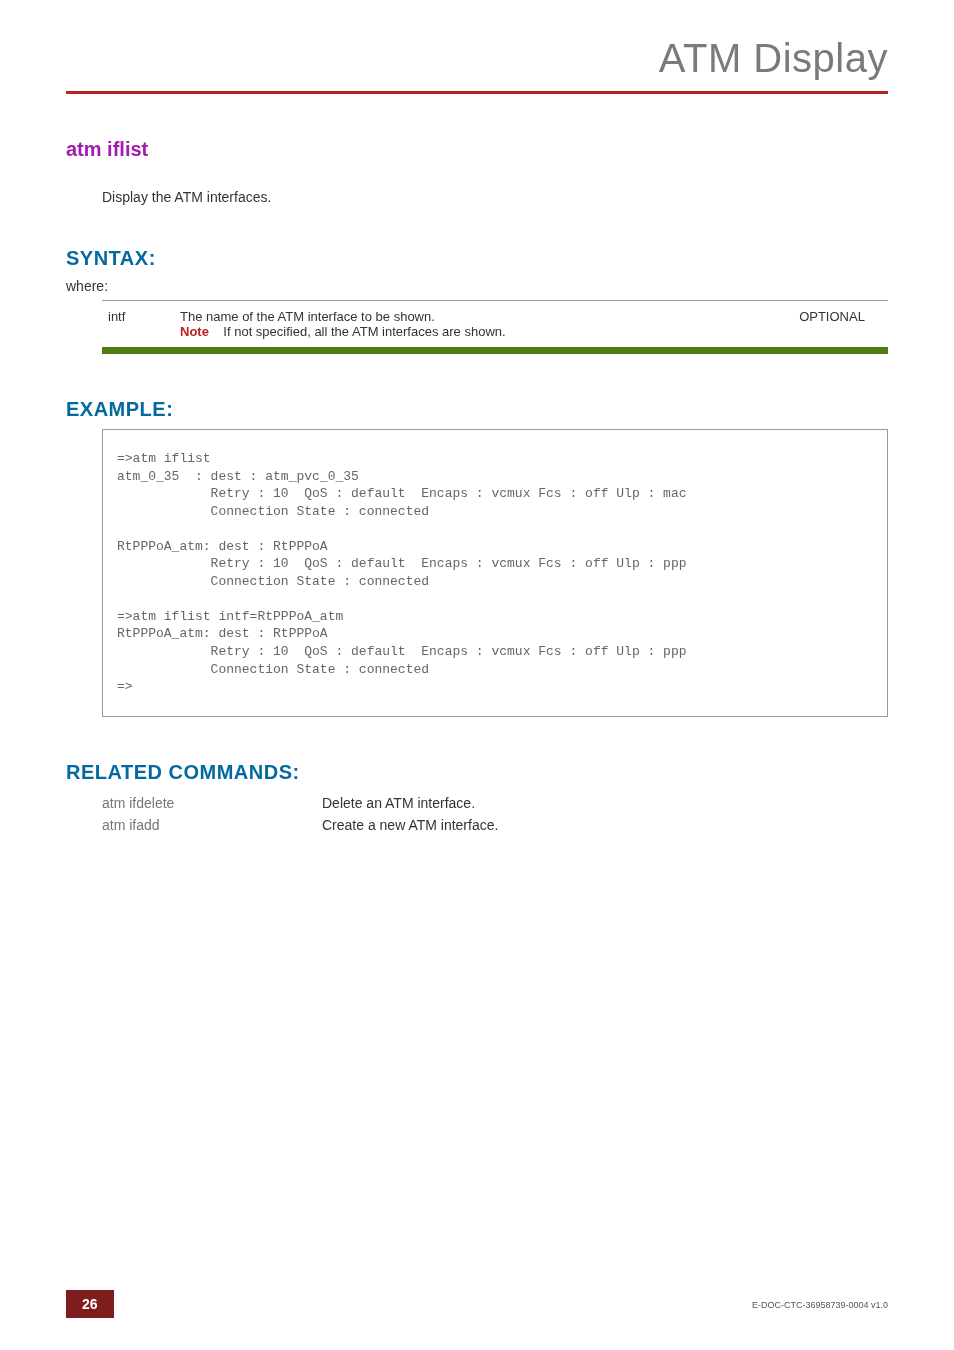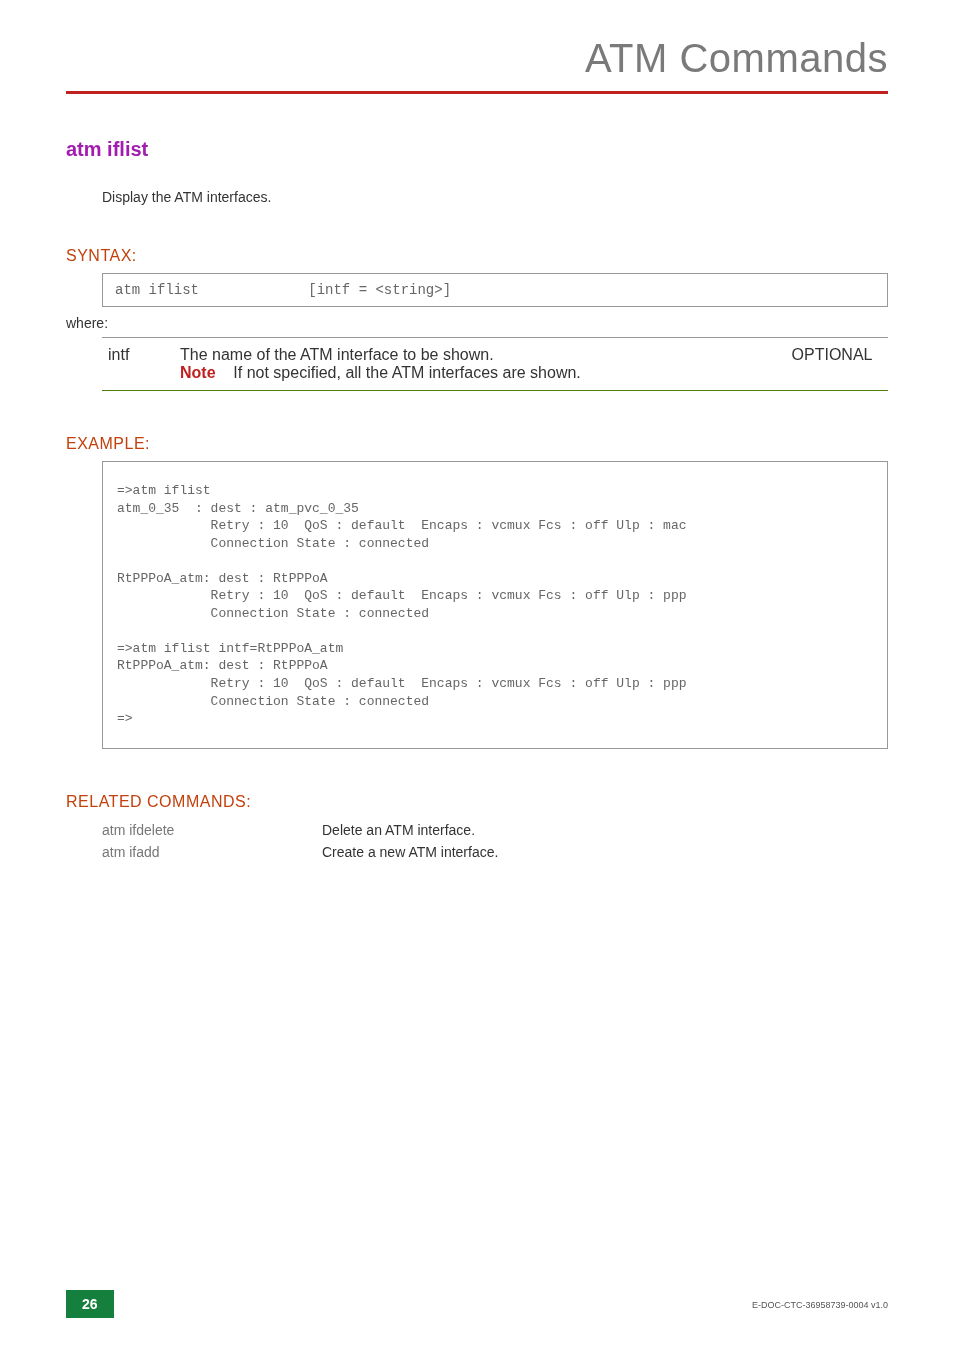--- a/index.html
+++ b/index.html
@@ -37,23 +37,23 @@
     font-weight: bold;
     color: #a21caf;
     margin: 0 0 28px 0;
   }
   .intro {
     font-size: 14px;
     color: #333;
     margin: 0 0 42px 36px;
   }
   .section-label {
-    font-size: 16px;
-    font-weight: normal;
-    color: #c2410c;
+    font-size: 20px;
+    font-weight: bold;
+    color: #0369a1;
     letter-spacing: 0.5px;
     margin: 0 0 8px 0;
   }
   .syntax-box {
     border: 1px solid #999;
     padding: 8px 12px;
     margin: 0 0 8px 36px;
     font-family: "Courier New", monospace;
     font-size: 14px;
     color: #666;
@@ -64,23 +64,23 @@
     color: #333;
     margin: 0 0 6px 0;
   }
   .param-table {
     margin: 0 0 44px 36px;
     width: calc(100% - 36px);
     border-collapse: collapse;
   }
   .param-table td {
     border-top: 1px solid #999;
-    border-bottom: 1px solid #4d7c0f;
+    border-bottom: 7px solid #4d7c0f;
     padding: 8px 6px;
-    font-size: 16px;
+    font-size: 13px;
     vertical-align: top;
   }
   .param-table td.name {
     width: 60px;
   }
   .param-table td.desc .note {
     color: #c02020;
     font-weight: bold;
   }
   .param-table td.opt {
@@ -114,47 +114,46 @@
     color: #333;
   }
   .footer {
     position: absolute;
     bottom: 30px;
     left: 66px;
     right: 66px;
     height: 30px;
   }
   .page-num {
-    background: #15803d;
+    background: #7f1d1d;
     color: #fff;
     font-weight: bold;
     font-size: 14px;
     display: inline-block;
     padding: 6px 16px;
   }
   .doc-id {
     float: right;
     font-size: 9px;
     color: #555;
     margin-top: 10px;
   }
 </style>
 </head>
 <body>
 
 <div class="page">
 
-  <h1 class="header-title">ATM Commands</h1>
+  <h1 class="header-title">ATM Display</h1>
   <div class="header-rule"></div>
 
   <h2 class="cmd-title">atm iflist</h2>
   <p class="intro">Display the ATM interfaces.</p>
 
   <div class="section-label">SYNTAX:</div>
-  <div class="syntax-box">atm iflist             [intf = &lt;string&gt;]</div>
   <div class="where">where:</div>
 
   <table class="param-table">
     <tbody>
         <tr>
       <td class="name">intf</td>
       <td class="desc">
         <span>The name of the ATM interface to be shown.</span><br>
         <span class="note">Note</span>
         &nbsp;&nbsp;

